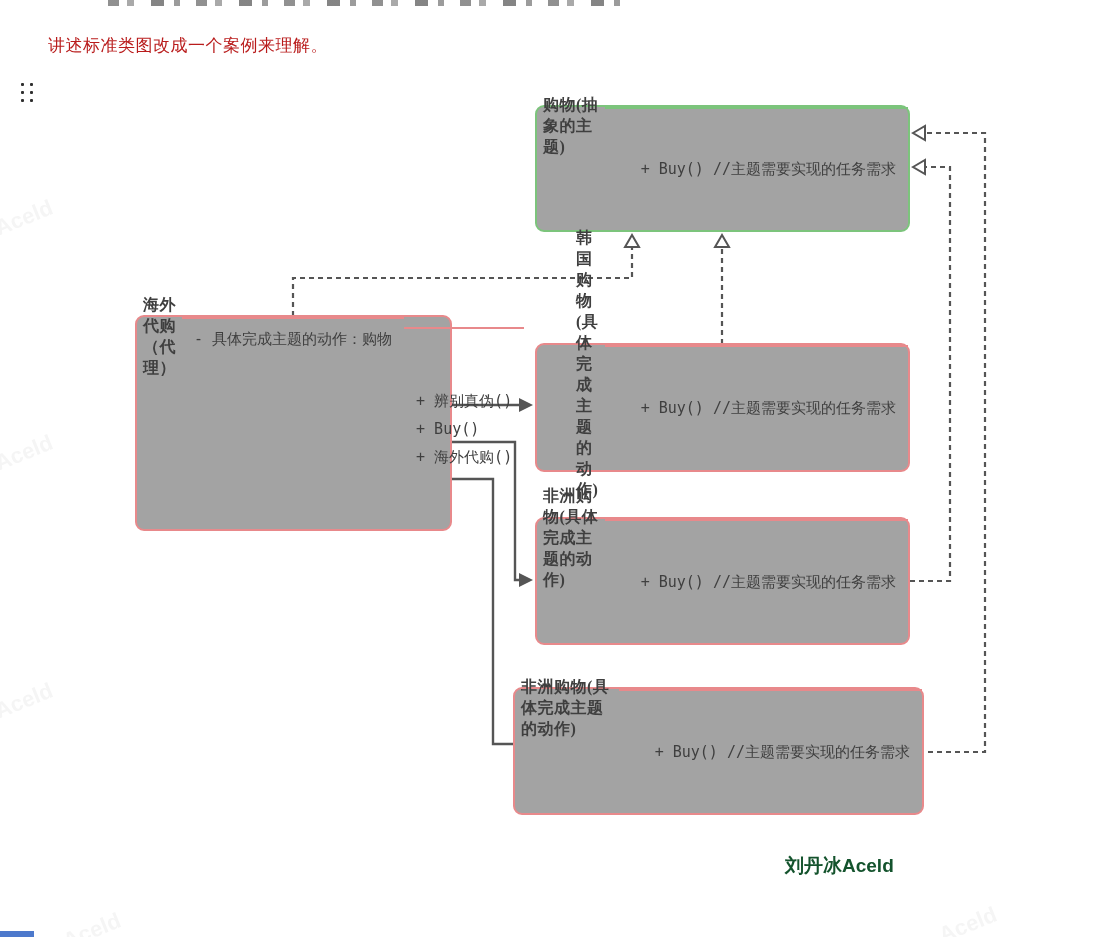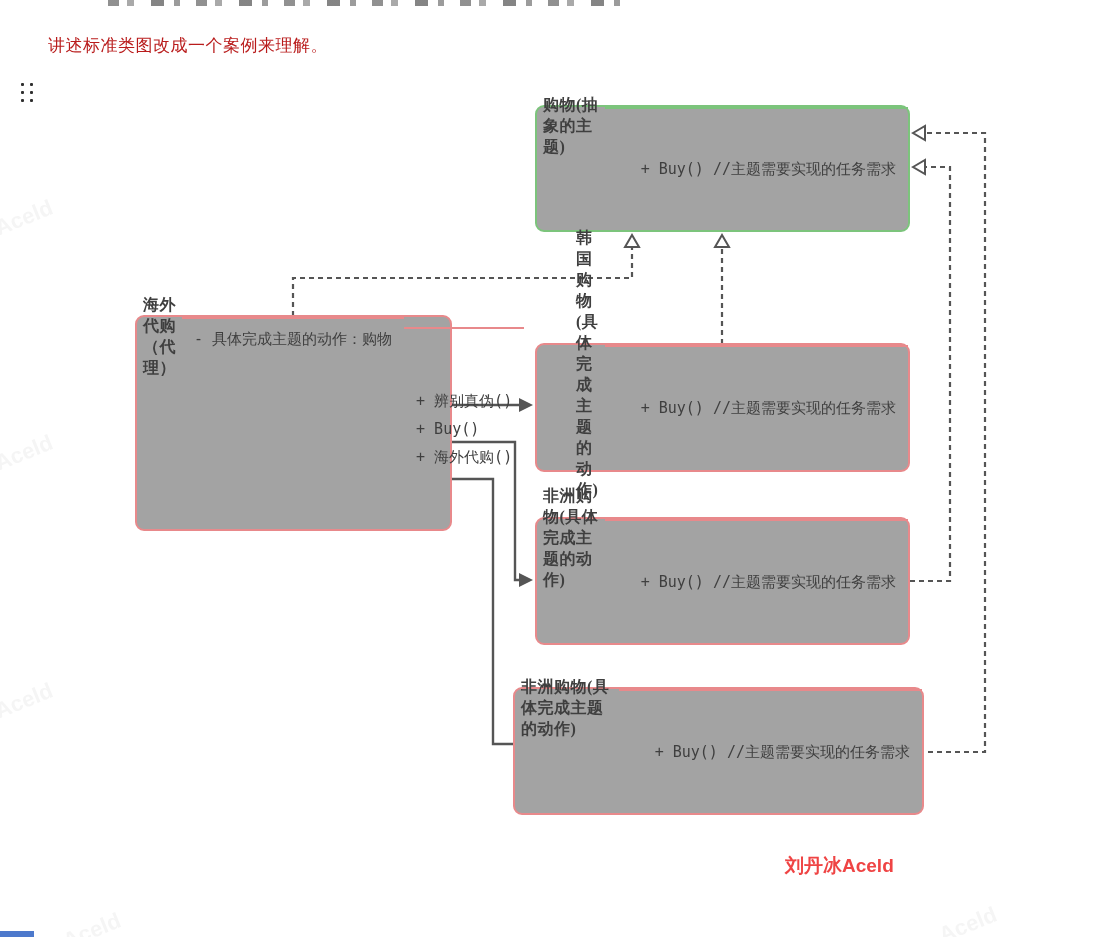--- a/index.html
+++ b/index.html
@@ -55,21 +55,21 @@
   #box-proxy    {left:135px;top:315px;width:317px;height:216px;}
   #box-proxy .title{height:40px;}
   #box-proxy .attr{height:42px;}
   #box-korea    {left:535px;top:343px;width:375px;height:129px;padding-left:33px;}
   #box-usa      {left:535px;top:517px;width:375px;height:128px;}
   #box-africa   {left:513px;top:687px;width:411px;height:128px;}
   .rbox .title{height:38px;}
   .rbox .mid{height:44px;}
 
   
-  .wm-main{position:absolute;left:785px;top:853px;font-size:19px;font-weight:bold;color:#ef4444;z-index:3;}
+  .wm-main{position:absolute;left:785px;top:853px;font-size:19px;font-weight:bold;color:#14532d;z-index:3;}
   .wm-faint{position:absolute;font-size:22px;font-weight:bold;color:rgba(60,60,60,.05);
             transform:rotate(-22deg);z-index:0;}
   .wm-f1{left:-6px;top:205px;}
   .wm-f2{left:-6px;top:440px;}
   .wm-f3{left:-6px;top:688px;}
   .wm-f4{left:62px;top:918px;}
   .wm-f5{left:938px;top:912px;}
 
   .bottom-blue{position:absolute;left:0;top:931px;width:34px;height:6px;background:#4d79cc;}
 </style>

